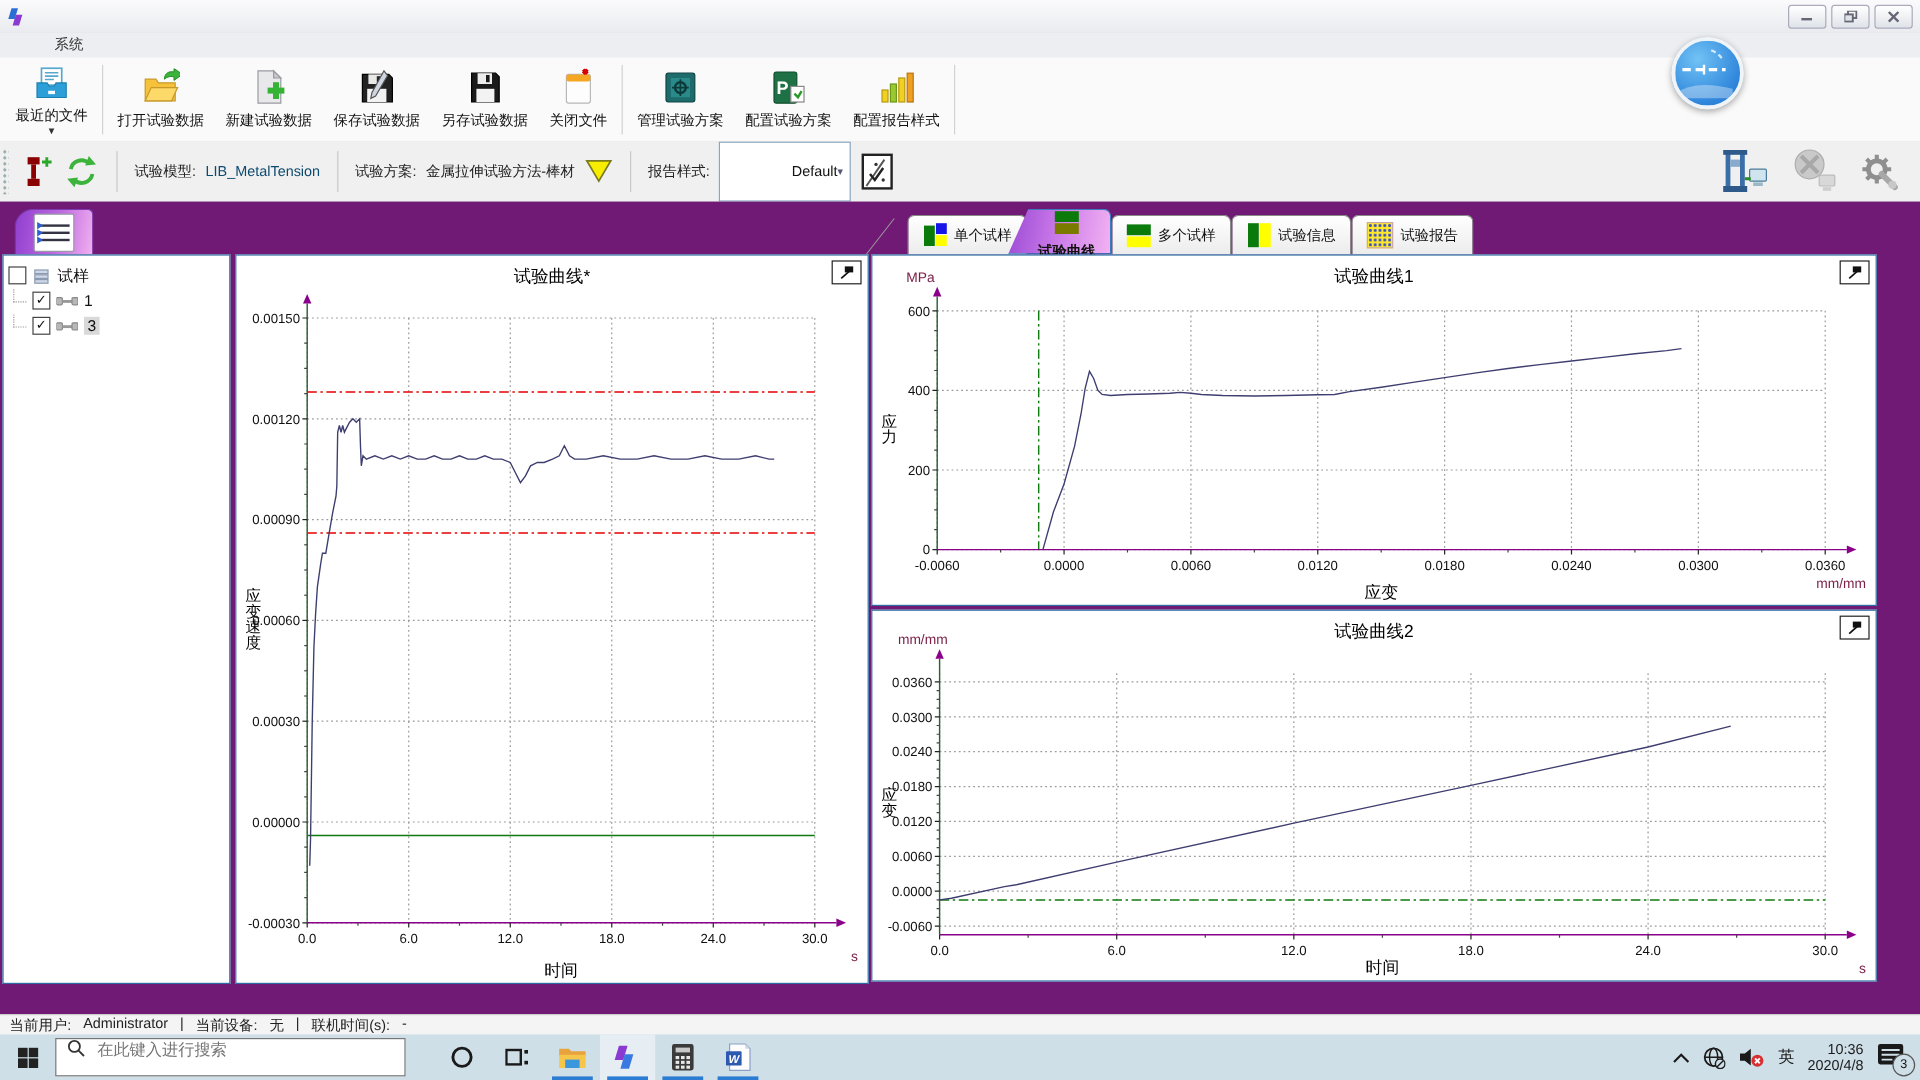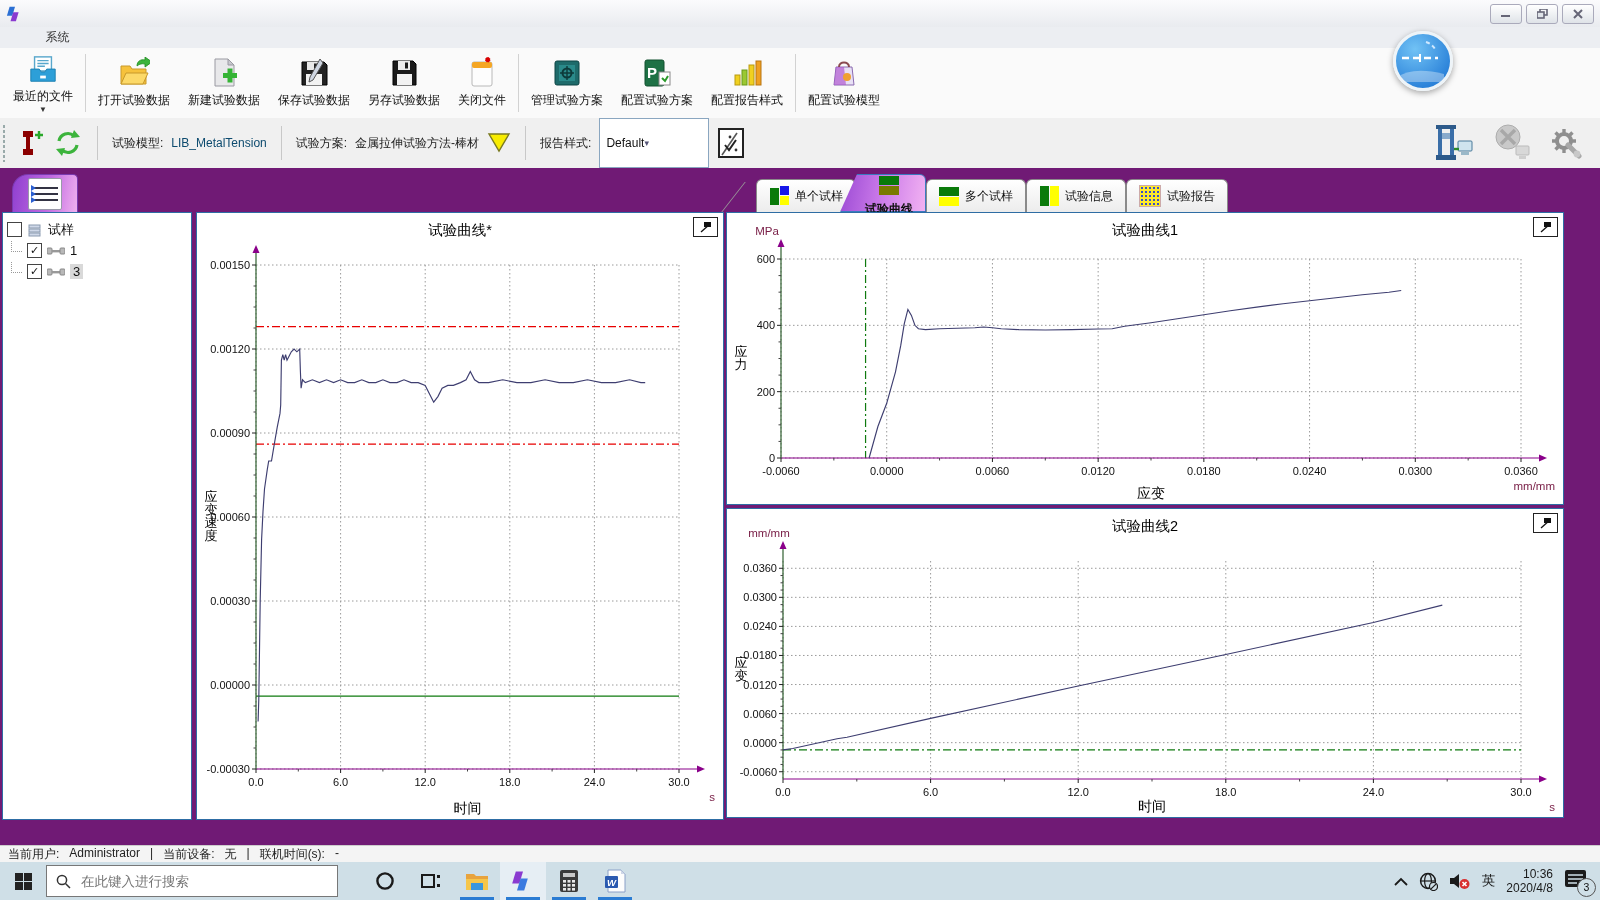--- a/index.html
+++ b/index.html
@@ -26,21 +26,21 @@
   .tb-sep{width:1px;background:#d2d2d2;margin:6px 3px;}
   .dd-arrow{font-size:8px;color:#333;line-height:4px;}
   
   .toolbar2{position:absolute;top:118px;left:0;right:0;height:50px;background:#f0f0f0;
             border-bottom:1px solid #c6c6c6;display:flex;align-items:center;gap:8px;padding-left:2px;}
   .grip{width:5px;height:38px;margin-right:4px;
         background-image:radial-gradient(#9aa 1px,transparent 1.2px);background-size:4px 5px;}
   .tb2-sep{width:1px;height:34px;background:#c8c8c8;margin:0 6px;}
   .tb2-label{color:#222;}
   .tb2-value{color:#0c4a6e;}
-  .combo{display:flex;align-items:center;justify-content:flex-start;width:96px;height:24px;background:#fff;
+  .combo{display:flex;align-items:center;justify-content:flex-end;width:96px;height:24px;background:#fff;
          border:1px solid #8aa6c0;padding:12px 6px;color:#111;}
   .combo .dd{color:#557;font-size:9px;}
   .tb2-right{margin-left:auto;display:flex;align-items:center;gap:16px;margin-right:18px;}
   
   .content{position:absolute;top:168px;left:0;right:0;height:677px;background:#701a75;}
   .panel{position:absolute;background:#fff;border:1px solid #2e6da4;}
   .chart-canvas{position:absolute;left:0;top:0;right:0;bottom:0;}
   .corner-btn{position:absolute;top:4px;right:5px;width:23px;height:18px;background:#fff;border:1px solid #222;
               display:flex;align-items:center;justify-content:center;z-index:3;}
   svg text{font-family:"Liberation Sans","DejaVu Sans",sans-serif;}
@@ -82,21 +82,21 @@
   .cb{width:13px;height:13px;border:1px solid #444;background:#fff;flex:none;
       font-size:11px;line-height:12px;text-align:center;color:#111;}
   .tree-label.selected{background:#d9d9d9;padding:0 3px;}
   .tree-stub{width:10px;height:10px;border-left:1px dotted #999;border-bottom:1px dotted #999;margin-left:-12px;margin-top:-8px;}
   
   .statusbar{position:absolute;top:845px;left:0;right:0;height:17px;background:#f4f4f4;border-top:1px solid #ccc;
              display:flex;align-items:flex-start;gap:10px;padding-left:8px;font-size:12px;color:#222;}
   
   .taskbar{position:absolute;top:862px;left:0;right:0;height:38px;background:#cfdfe7;display:flex;align-items:center;}
   .tb-start{width:46px;height:38px;display:flex;align-items:center;justify-content:center;}
-  .search-box{width:272px;height:30px;background:#fff;border:1px solid #777;display:flex;align-items:center;gap:8px;padding:0 9px;}
+  .search-box{width:272px;height:30px;background:#fff;border:1px solid #777;display:flex;align-items:flex-start;gap:8px;padding:0 9px;}
   .search-box input{border:none;outline:none;font-size:13.5px;width:210px;color:#333;background:transparent;
                     font-family:"Liberation Sans","DejaVu Sans",sans-serif;}
   .tk-icon{width:46px;height:38px;display:flex;align-items:center;justify-content:center;position:relative;}
   .tk-icon.running::after{content:"";position:absolute;left:6px;right:6px;bottom:0;height:3px;background:#2b7cd3;}
   .tk-icon.active{background:#e6eef4;}
   .tray{margin-left:auto;display:flex;align-items:center;gap:11px;padding-right:10px;color:#1a1a1a;}
   .tray-lang{font-size:13.5px;}
   .tray-time{font-size:12px;text-align:right;line-height:14px;}
   .notif{position:relative;width:26px;height:24px;}
   .notif .badge{position:absolute;right:-6px;bottom:-4px;width:17px;height:17px;border:1px solid #555;border-radius:50%;
@@ -221,29 +221,20 @@
     <div class="tb-btn">
       <svg width="32" height="32" viewBox="0 0 32 32">
         <rect x="4" y="18" width="5" height="10" fill="#f0d020" stroke="#b89a10"></rect>
         <rect x="11" y="13" width="5" height="15" fill="#9ac832" stroke="#6a9a18"></rect>
         <rect x="18" y="8" width="5" height="20" fill="#f0d020" stroke="#b89a10"></rect>
         <rect x="25" y="4" width="5" height="24" fill="#f0a020" stroke="#b87410"></rect>
         </svg>
       <span>配置报告样式</span>
     </div>
     <div class="tb-sep"></div>
-    <div class="tb-btn">
-      <svg width="32" height="32" viewBox="0 0 32 32">
-        <path d="M8 10 h16 l2 18 H6 z" fill="#e8e0f5" stroke="#8a6ab0"></path>
-        <path d="M8 10 h8 l2 18 H6 z" fill="#b05ad0" opacity="0.7"></path>
-        <path d="M11 10 c0 -6 10 -6 10 0" fill="none" stroke="#8a4a50" stroke-width="2"></path>
-        <circle cx="19" cy="20" r="4" fill="#f0a030"></circle>
-        </svg>
-      <span>配置试验模型</span>
-    </div>
   </div>
 
   <div class="toolbar2">
     <div class="grip"></div>
     <svg width="26" height="30" viewBox="0 0 26 30">
       <rect x="4" y="3" width="10" height="6" fill="#8b0000"></rect>
       <rect x="7" y="9" width="4" height="12" fill="#8b0000"></rect>
       <rect x="4" y="21" width="10" height="6" fill="#8b0000"></rect>
       <path d="M20 3 v8 M16 7 h8" stroke="#2aa82a" stroke-width="2.4"></path>
       </svg>

